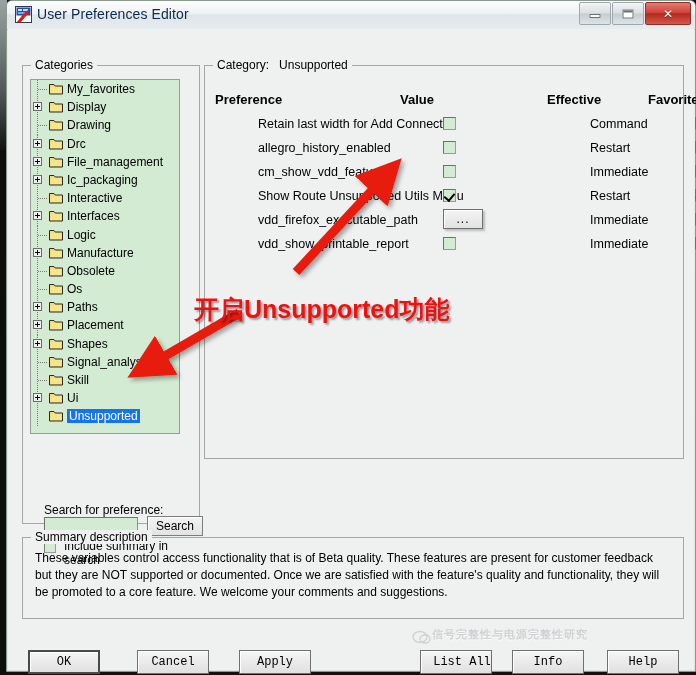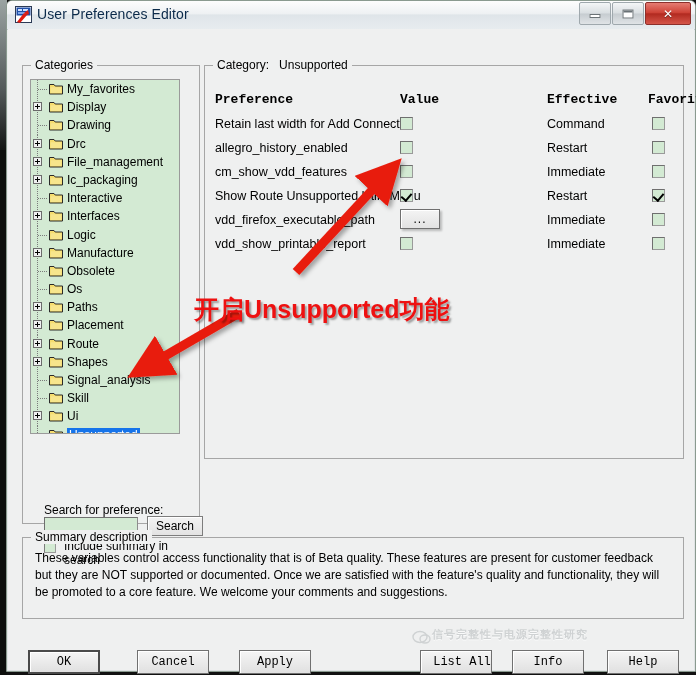--- a/index.html
+++ b/index.html
@@ -75,22 +75,22 @@
            box-shadow:inset 1px 1px 0 #fff;box-sizing:border-box;cursor:default;
            display:flex;align-items:center;justify-content:center;font-family:"Liberation Sans",sans-serif;}
   .cbsmall{position:absolute;width:12px;height:12px;background:#d3ead3;
            border:1px solid #9a9a9a;border-top-color:#7d7d7d;border-left-color:#7d7d7d;box-sizing:border-box;}
   .inclcb{left:21px;top:475px;}
   .incllab{position:absolute;left:41px;top:473px;font-size:12px;color:#000;}
 
   
   #prefGroup{left:196px;top:36px;width:480px;height:394px;}
   .ptable{position:absolute;left:10px;top:22px;right:8px;}
-  .phead{position:relative;height:26px;font-size:13px;font-weight:bold;color:#000;font-family:Liberation Mono, monospace;}
-  .prow{position:relative;height:24px;font-size:12.5px;color:#000;}
+  .phead{position:relative;height:26px;font-size:13px;font-weight:bold;color:#000;}
+  .prow{position:relative;height:24px;font-size:12.5px;color:#000;margin-left:43px;}
   .c-pref{position:absolute;left:0;top:3px;white-space:nowrap;}
   .c-val{position:absolute;left:185px;top:0;}
   .c-eff{position:absolute;left:332px;top:3px;}
   .c-fav{position:absolute;left:409px;top:0;padding-left:28px;}
   .phead .c-pref,.phead .c-eff{top:4px;}
   .phead .c-val{left:185px;top:4px;}
   .phead .c-fav{left:405px;top:4px;}
   .cbox{width:13px;height:13px;background:#d3ead3;border:1px solid #9a9a9a;
         border-top-color:#6f6f6f;border-left-color:#6f6f6f;box-sizing:border-box;position:relative;
         margin-top:3px;}
@@ -298,29 +298,20 @@
                 </svg></span>
               <span class="tlabel">Placement</span>
             </div>
             <div class="trow">
               <span class="tdots"></span>
               <span class="plus"></span>
               <span class="folder"><svg width="14" height="12" viewBox="0 0 14 12">
                   <path d="M0.5 1.5 H5 L6.2 3 H13.5 V11 H0.5 Z" fill="#f5dc6e" stroke="#2a2a2a" stroke-width="1"></path>
                   <path d="M1.6 4.2 H12.4 V10 H1.6 Z" fill="#f7e58c"></path>
                 </svg></span>
-              <span class="tlabel">Route</span>
-            </div>
-            <div class="trow">
-              <span class="tdots"></span>
-              <span class="plus"></span>
-              <span class="folder"><svg width="14" height="12" viewBox="0 0 14 12">
-                  <path d="M0.5 1.5 H5 L6.2 3 H13.5 V11 H0.5 Z" fill="#f5dc6e" stroke="#2a2a2a" stroke-width="1"></path>
-                  <path d="M1.6 4.2 H12.4 V10 H1.6 Z" fill="#f7e58c"></path>
-                </svg></span>
               <span class="tlabel">Shapes</span>
             </div>
             <div class="trow">
               <span class="tdots"></span>
               <span class="dash"></span>
               <span class="folder"><svg width="14" height="12" viewBox="0 0 14 12">
                   <path d="M0.5 1.5 H5 L6.2 3 H13.5 V11 H0.5 Z" fill="#f5dc6e" stroke="#2a2a2a" stroke-width="1"></path>
                   <path d="M1.6 4.2 H12.4 V10 H1.6 Z" fill="#f7e58c"></path>
                 </svg></span>
               <span class="tlabel">Signal_analysis</span>

